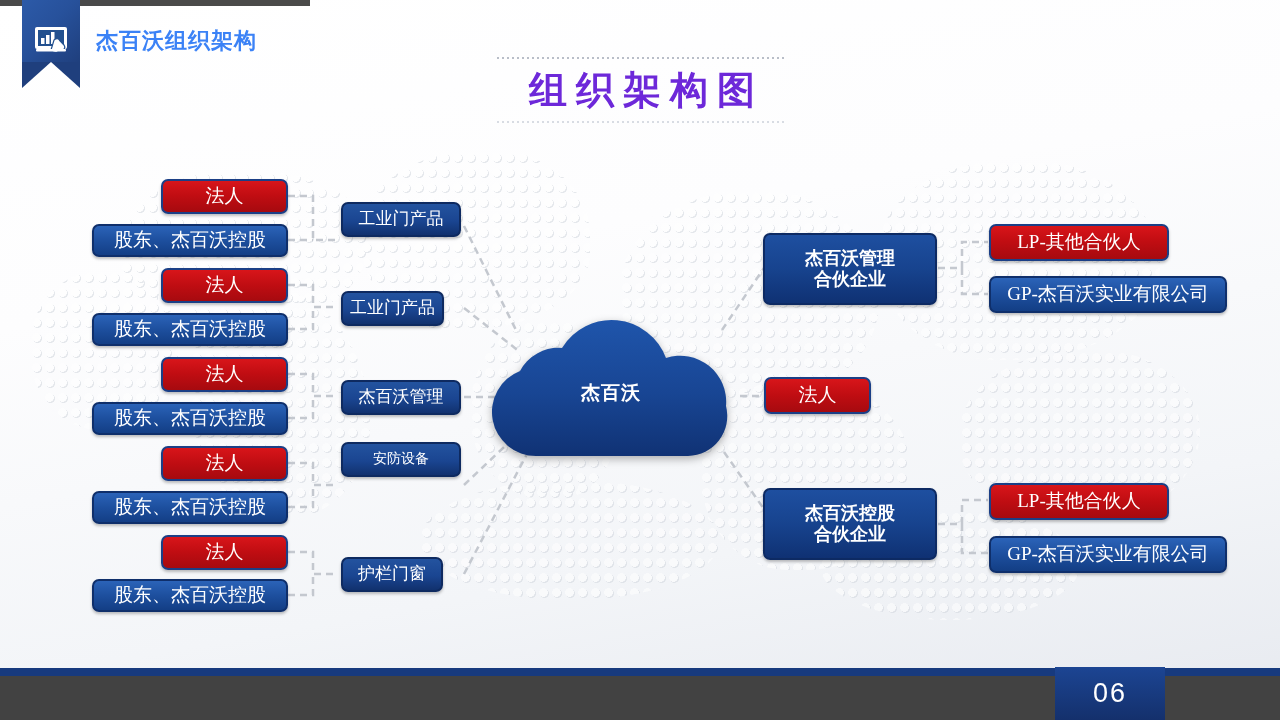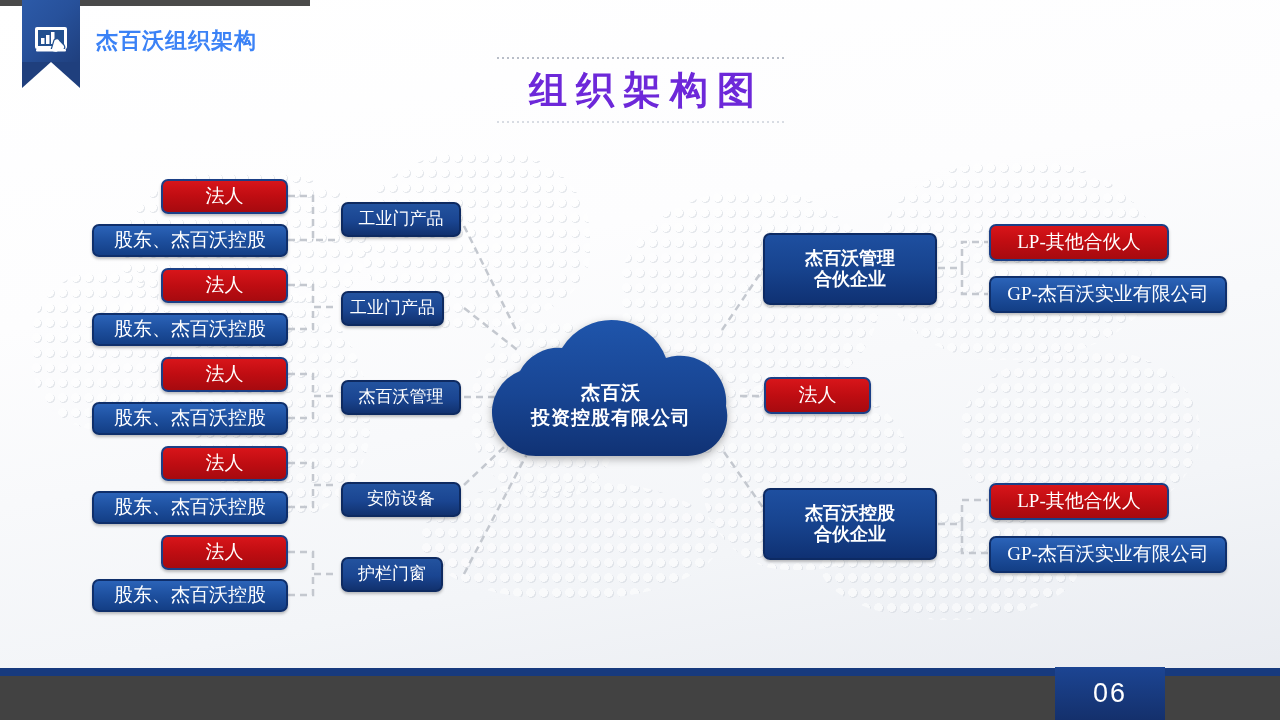--- a/index.html
+++ b/index.html
@@ -194,21 +194,21 @@
 <div class="node red" style="left:161px; top:268px; width:127px; height:35px; font-size:19px;">法人</div>
 <div class="node blue" style="left:92px;  top:313px; width:196px; height:33px; font-size:19px;">股东、杰百沃控股</div>
 <div class="node blue-dark" style="left:341px; top:291px; width:103px; height:35px; font-size:17px;">工业门产品</div>
 
 <div class="node red" style="left:161px; top:357px; width:127px; height:35px; font-size:19px;">法人</div>
 <div class="node blue" style="left:92px;  top:402px; width:196px; height:33px; font-size:19px;">股东、杰百沃控股</div>
 <div class="node blue-dark" style="left:341px; top:380px; width:120px; height:35px; font-size:17px;">杰百沃管理</div>
 
 <div class="node red" style="left:161px; top:446px; width:127px; height:35px; font-size:19px;">法人</div>
 <div class="node blue" style="left:92px;  top:491px; width:196px; height:33px; font-size:19px;">股东、杰百沃控股</div>
-<div class="node blue-dark" style="left:341px; top:482px; width:120px; height:35px; font-size:17px;">安防设备</div>
+<div class="node blue-dark" style="left:341px; top:442px; width:120px; height:35px; font-size:14px;">安防设备</div>
 
 <div class="node red" style="left:161px; top:535px; width:127px; height:35px; font-size:19px;">法人</div>
 <div class="node blue" style="left:92px;  top:579px; width:196px; height:33px; font-size:19px;">股东、杰百沃控股</div>
 <div class="node blue-dark" style="left:341px; top:557px; width:102px; height:35px; font-size:17px;">护栏门窗</div>
 
 <div class="cloud">
   <svg width="290" height="168" viewBox="0 0 290 168">
     <defs>
       <linearGradient id="cg" x1="0" y1="0" x2="0" y2="1">
         <stop offset="0%" stop-color="#1f55ab"></stop>
@@ -220,21 +220,20 @@
       M96 52
       a58 58 0 0 1 104 10
       a46 46 0 0 1 60 48
       a40 40 0 0 1 -38 50
       L70 160
       a44 44 0 0 1 -16 -85
       a44 44 0 0 1 42 -23 Z"></path>
   </svg>
   <div class="cloud-label">
     <div>杰百沃</div>
-    <div>投资控股有限公司</div>
   </div>
 </div>
 
 <div class="node navy-solid" style="left:763px; top:233px; width:174px; height:72px; font-size:18px; flex-direction:column;">
   <span>杰百沃管理</span>
   <span>合伙企业</span>
 </div>
 <div class="node red" style="left:989px; top:224px; width:180px; height:37px; font-size:19px;">LP-其他合伙人</div>
 <div class="node blue" style="left:989px; top:276px; width:238px; height:37px; font-size:19px;">GP-杰百沃实业有限公司</div>
 

